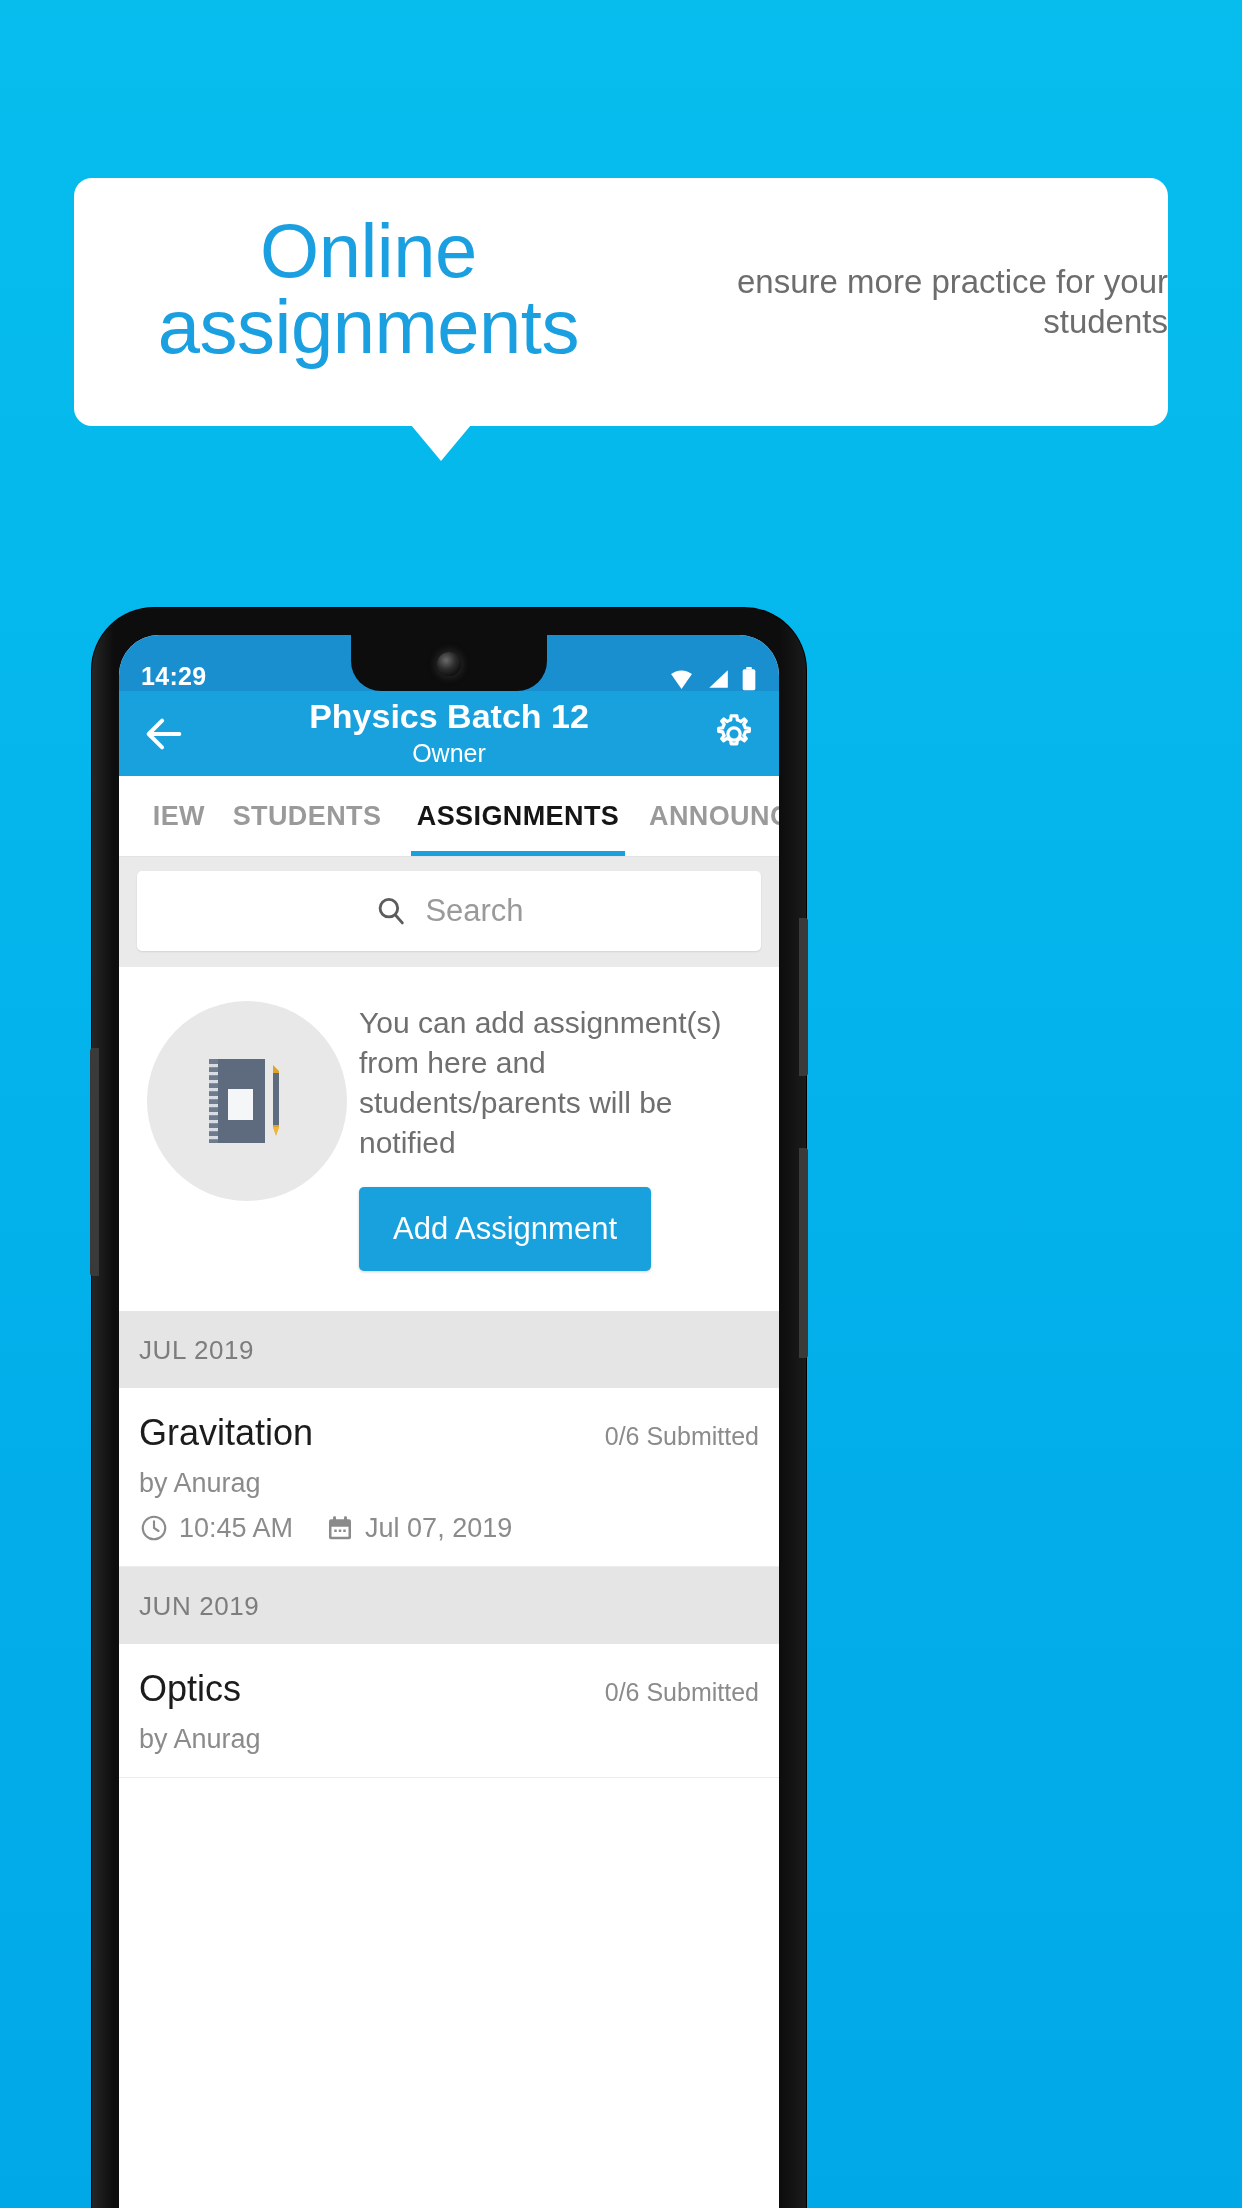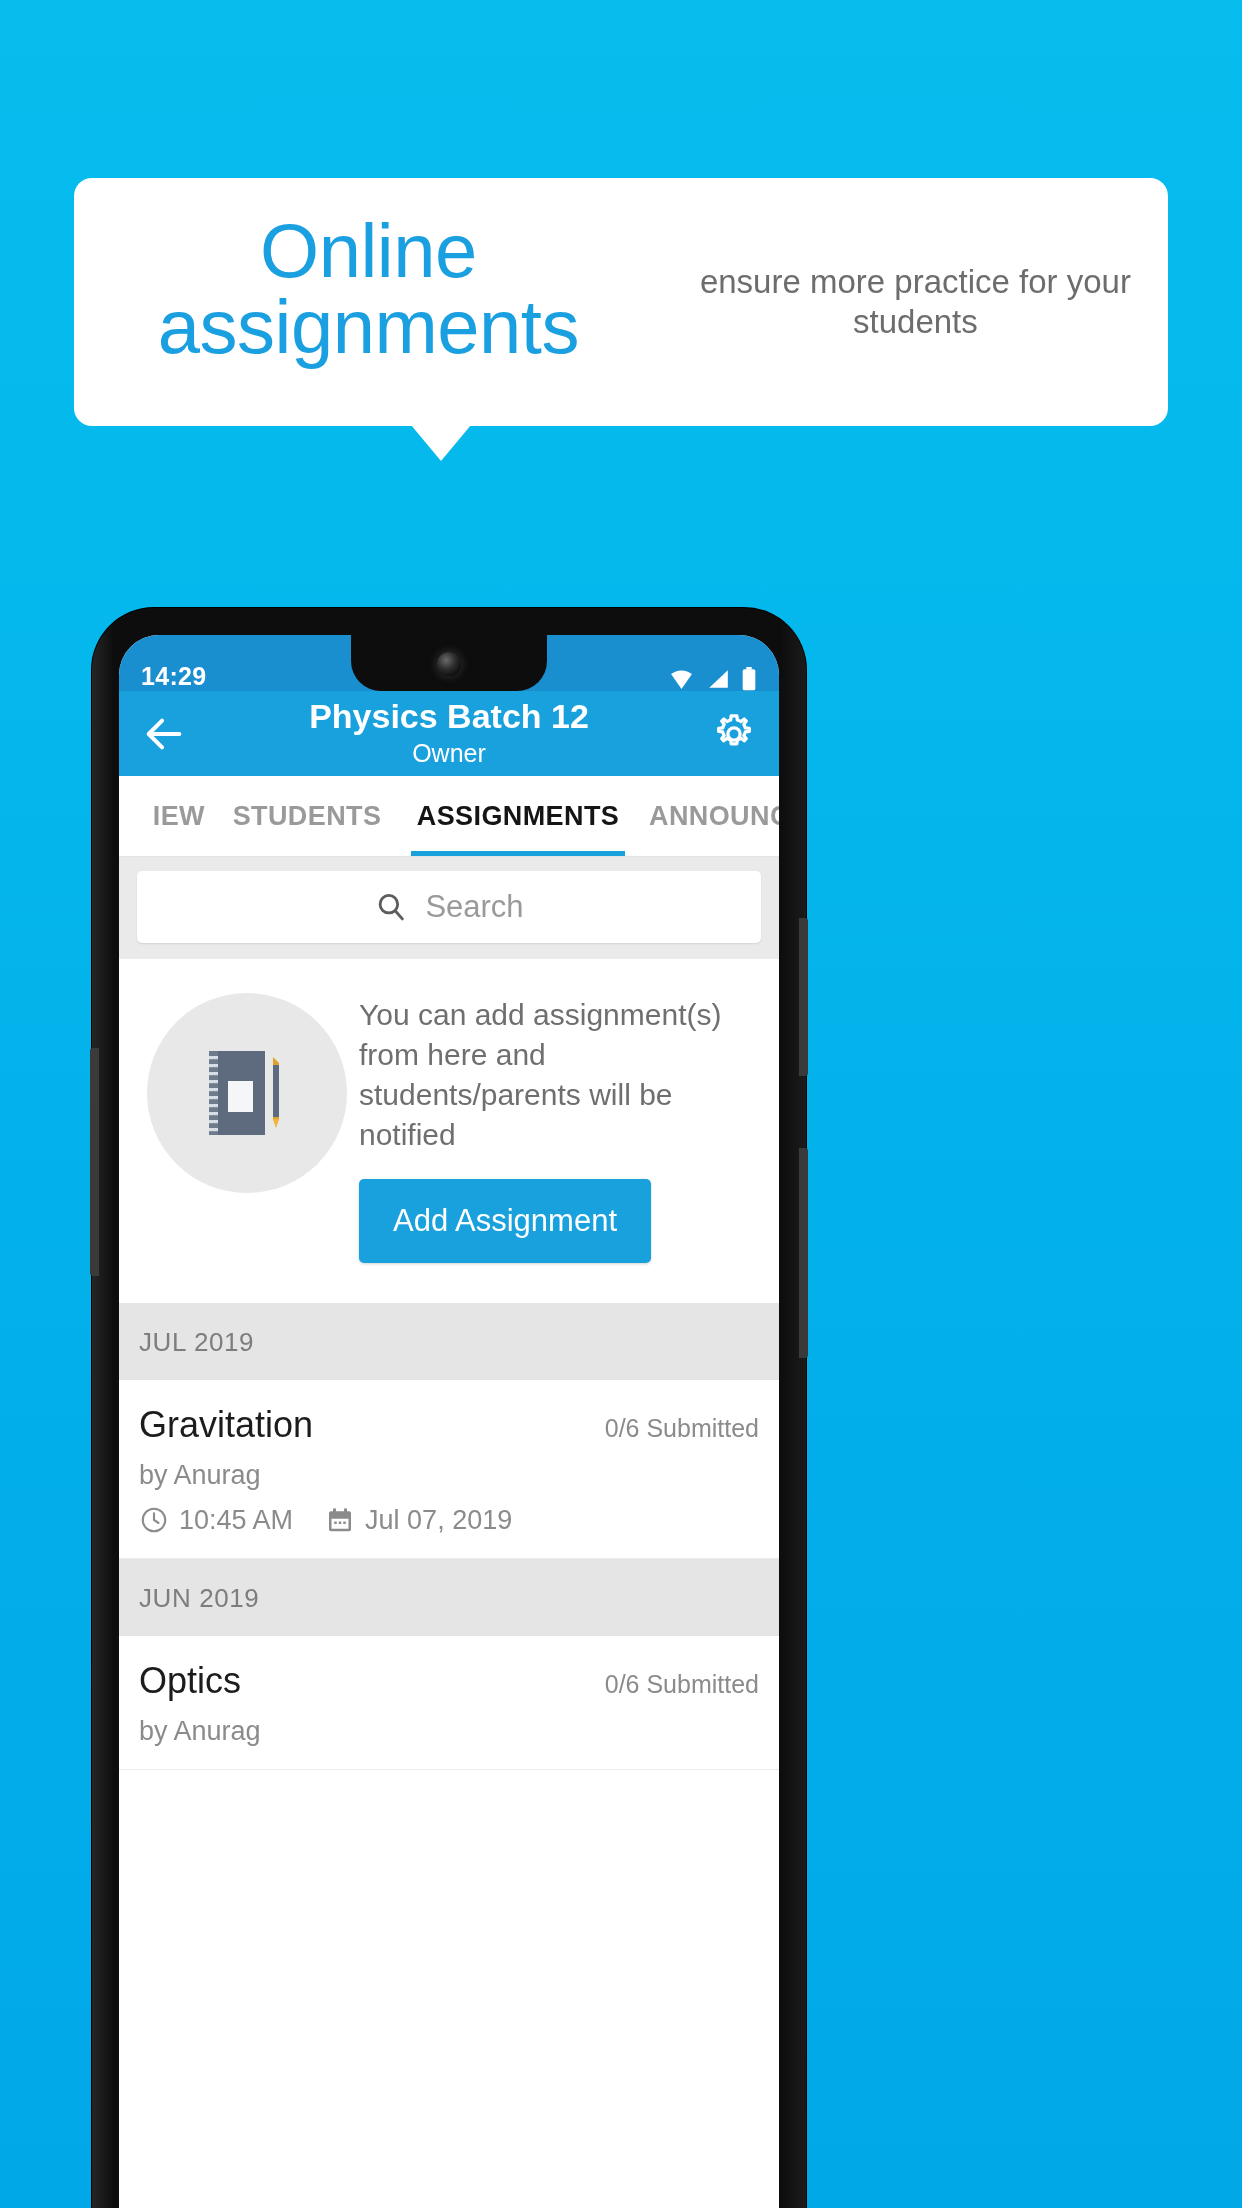--- a/index.html
+++ b/index.html
@@ -41,21 +41,21 @@
     font-weight: 400;
     letter-spacing: -0.5px;
     text-align: center;
     margin: 0 0 26px 0;
   }
   #callout-sub {
     font-size: 33px;
     line-height: 1.2;
     color: #6d6d6d;
     font-weight: 400;
-    text-align: center;
+    text-align: right;
     margin: 0;
   }
   #callout-tail {
     position: absolute;
     left: 411px;
     top: 425px;
     width: 0;
     height: 0;
     border-left: 30px solid transparent;
     border-right: 30px solid transparent;
@@ -224,21 +224,21 @@
   #tab-announcements { width: 180px; justify-content: flex-start; padding-left: 16px; }
 
   
   #search-wrap {
     background: #eaeaea;
     padding: 14px 18px 16px 18px;
   }
   #search-box {
     background: #ffffff;
     border-radius: 5px;
-    height: 72px;
+    height: 80px;
     display: flex;
     align-items: center;
     justify-content: center;
     gap: 17px;
     box-shadow: 0 1px 2px rgba(0,0,0,0.10);
     cursor: text;
   }
   #search-placeholder { font-size: 31px; color: #9a9a9a; }
 
   

